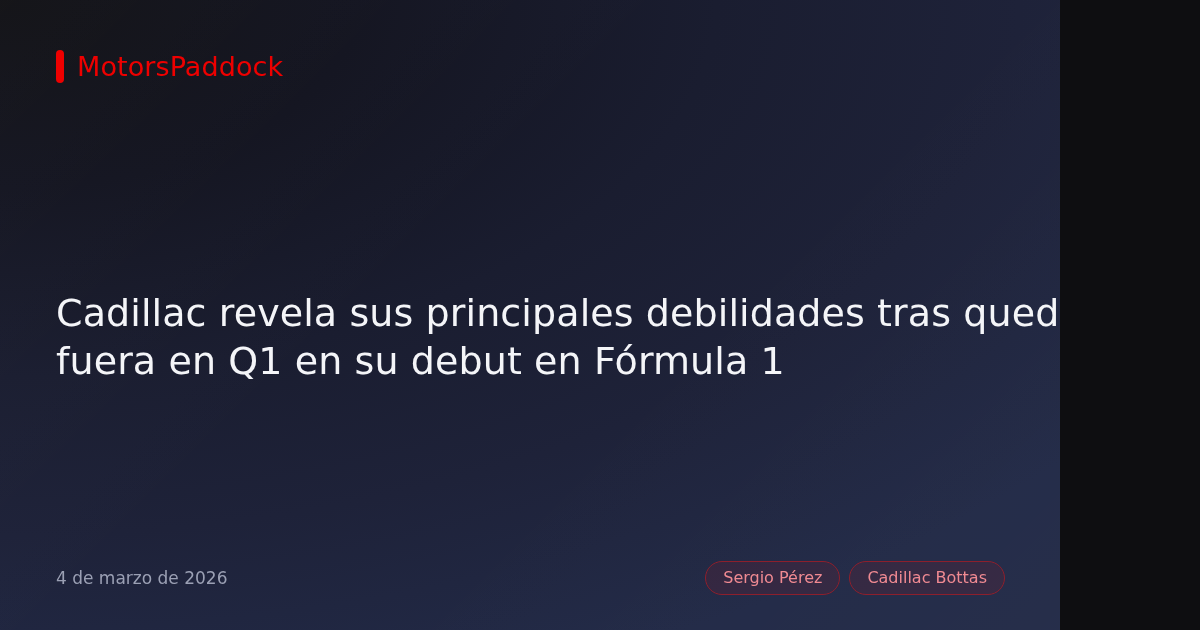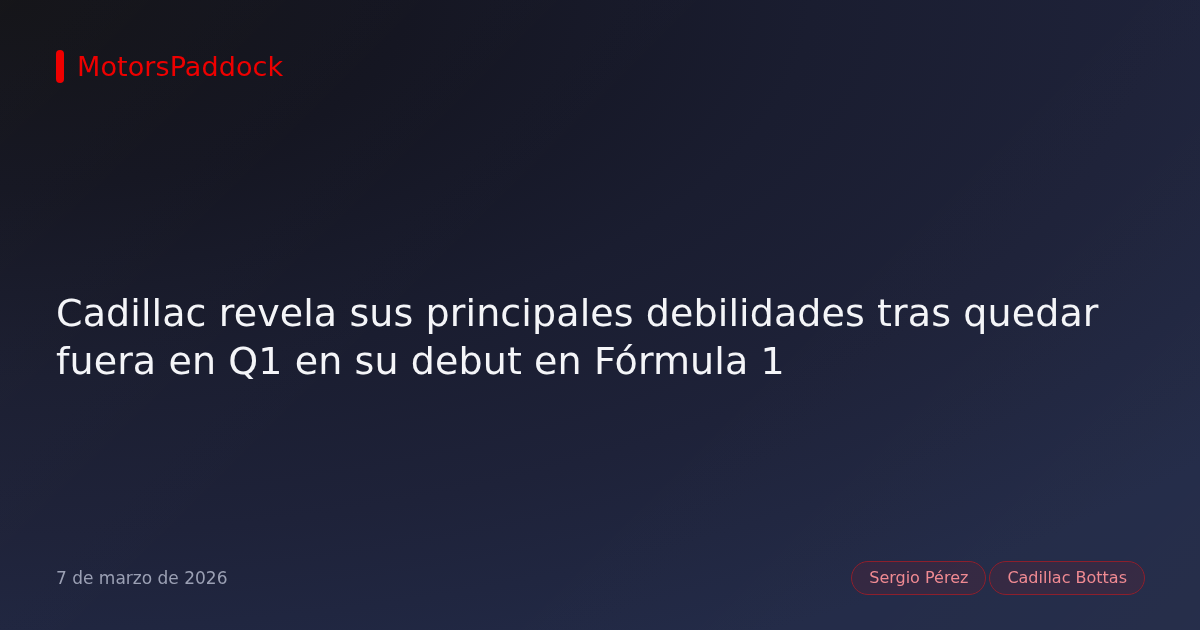--- a/index.html
+++ b/index.html
@@ -3,21 +3,21 @@
 <meta charset="utf-8">
 <style>
   html, body {
     margin: 0;
     padding: 0;
     background: #0e0e11;
   }
 
   #card {
     position: relative;
-    width: 1200px;
+    width: 1060px;
     height: 630px;
     overflow: hidden;
     box-sizing: border-box;
     font-family: "DejaVu Sans", "Liberation Sans", sans-serif;
     background-color: #1b1f33;
     background-image:
       radial-gradient(130% 115% at 0% 0%, #101014 0%, #131420 26%, #1a1d30 52%, #1e2239 74%, #222a47 100%);
   }
 
   
@@ -83,21 +83,21 @@
 
   #date {
     color: #9ba0b4;
     font-size: 17px;
     line-height: 1;
     white-space: nowrap;
   }
 
   #tags {
     display: flex;
-    gap: 3px;
+    gap: 9px;
   }
   .tag {
     display: inline-flex;
     align-items: center;
     justify-content: center;
     height: 32px;
     padding: 0 17px;
     border-radius: 999px;
     border: 1px solid #8d1f2c;
     background: rgba(142, 30, 44, 0.17);
@@ -113,20 +113,20 @@
 <div id="card">
 
   <div id="brand" class="layer">
     <div id="brand-bar"></div>
     <div id="brand-name">MotorsPaddock</div>
   </div>
 
   <h1 id="headline" class="layer">Cadillac revela sus principales debilidades tras quedar fuera en Q1 en su debut en Fórmula 1</h1>
 
   <div id="footer" class="layer">
-    <div id="date">7 de marzo de 2026</div>
+    <div id="date">4 de marzo de 2026</div>
     <div id="tags">
       <span class="tag">Sergio Pérez</span>
       <span class="tag">Cadillac Bottas</span>
     </div>
   </div>
 
 </div>
 
 </body></html>

